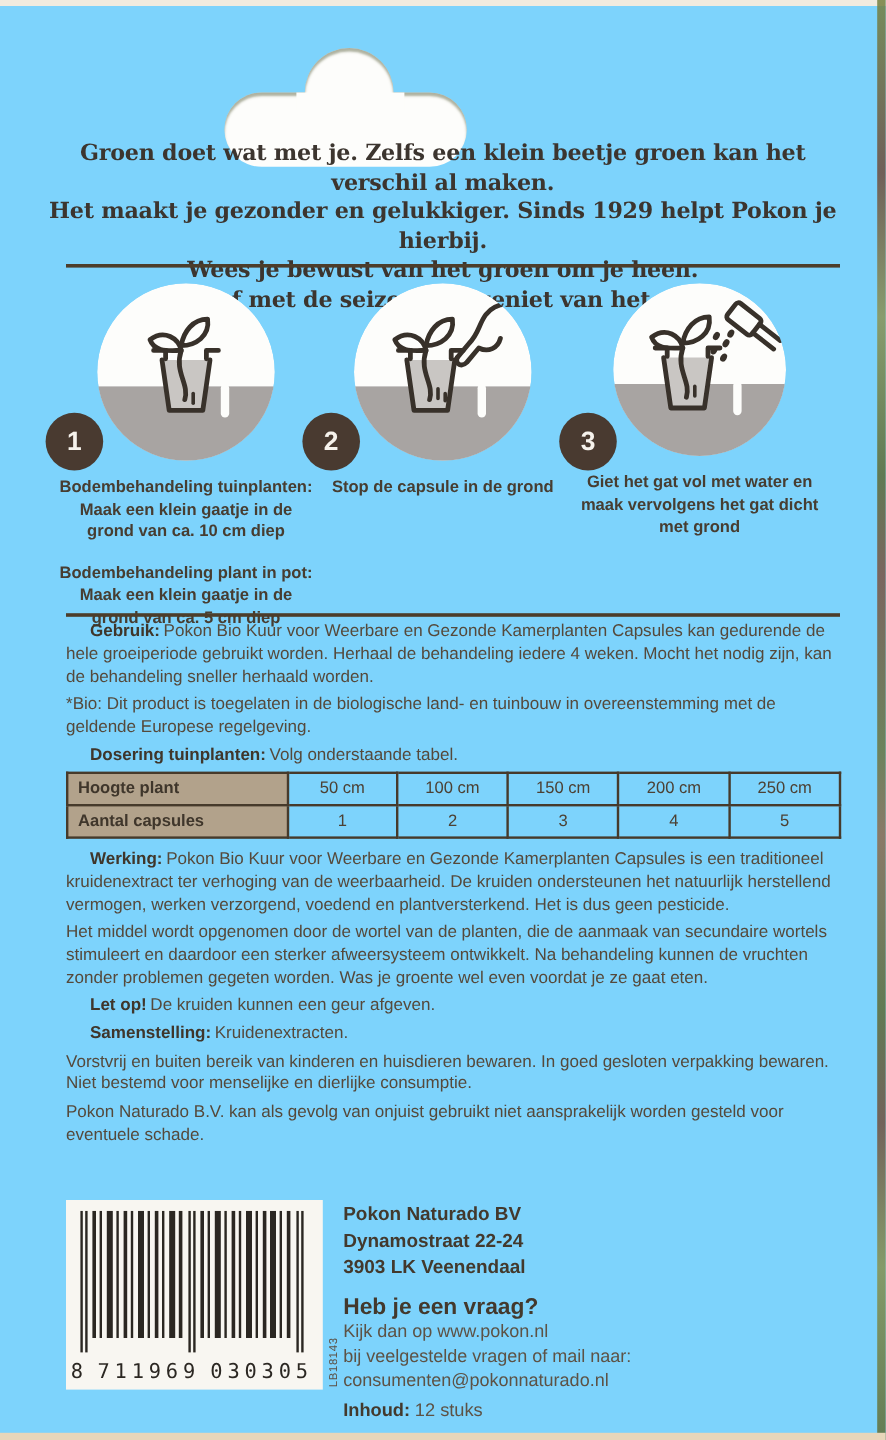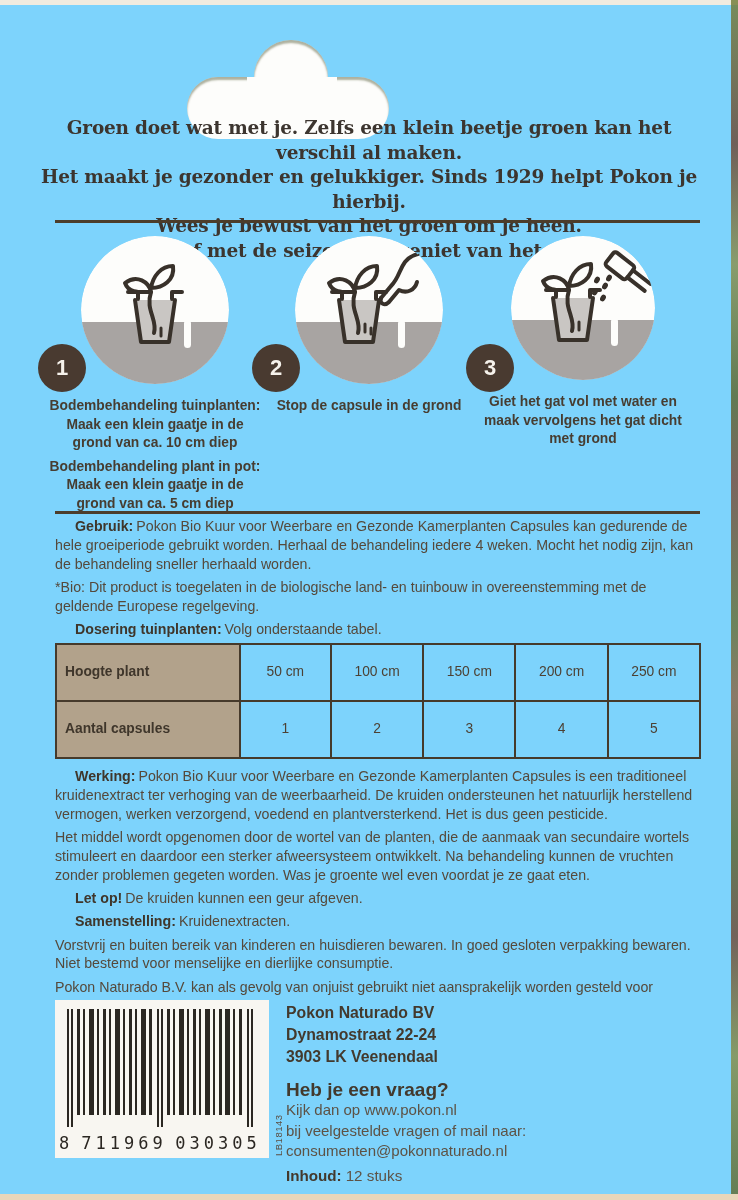--- a/index.html
+++ b/index.html
@@ -31,29 +31,29 @@
 
   
   .steps{position:absolute;left:48px;top:236px;width:642px;display:flex;}
   .step{position:relative;width:214px;display:flex;flex-direction:column;align-items:center;}
   .icon-wrap{position:relative;width:148px;height:148px;}
   .step:nth-child(3) .icon-wrap{width:144px;height:144px;}
   .badge{position:absolute;left:-10px;top:108px;width:48px;height:48px;border-radius:50%;
     background:#493a30;color:#f6f2ec;font-weight:bold;font-size:22px;line-height:48px;text-align:center;}
   .caption{margin-top:13px;text-align:center;font-weight:bold;font-size:13.8px;line-height:18.5px;
     color:#473d31;white-space:pre-line;}
-  .caption.second{margin-top:5px;}
+  .caption.second{margin-top:16px;}
 
   
   .copy{position:absolute;left:55px;top:517px;width:646px;font-size:14.2px;line-height:18.8px;color:#55493b;}
   .copy p{margin:0 0 4.5px 0;}
   .copy b{color:#3f362b;margin-right:3px;margin-left:20px;}
 
   table.dose{border-collapse:collapse;width:646px;margin:4px 0 8px 0;}
-  table.dose th,table.dose td{border:2.5px solid #463a2b;font-size:13.8px;padding:17px 8px;height:21px;}
+  table.dose th,table.dose td{border:2.5px solid #463a2b;font-size:13.8px;padding:2px 8px;height:21px;}
   table.dose th{background:#b2a28b;text-align:left;font-weight:bold;color:#3f362b;width:190px;}
   table.dose td{text-align:center;width:86px;color:#4c4134;}
 
   
   .footer{position:absolute;left:55px;top:1000px;width:646px;}
   .barcode-box{position:absolute;left:0;top:0;width:214px;height:158px;background:#f8f6f1;}
   .barcode-box svg{position:absolute;left:10px;top:9px;}
   .barcode-digits{position:absolute;left:4px;bottom:5px;width:206px;display:flex;
     font-family:"DejaVu Sans Mono","Liberation Mono",monospace;font-size:17px;color:#2b2722;}
   .barcode-digits span:nth-child(1){flex:0 0 18px;}

